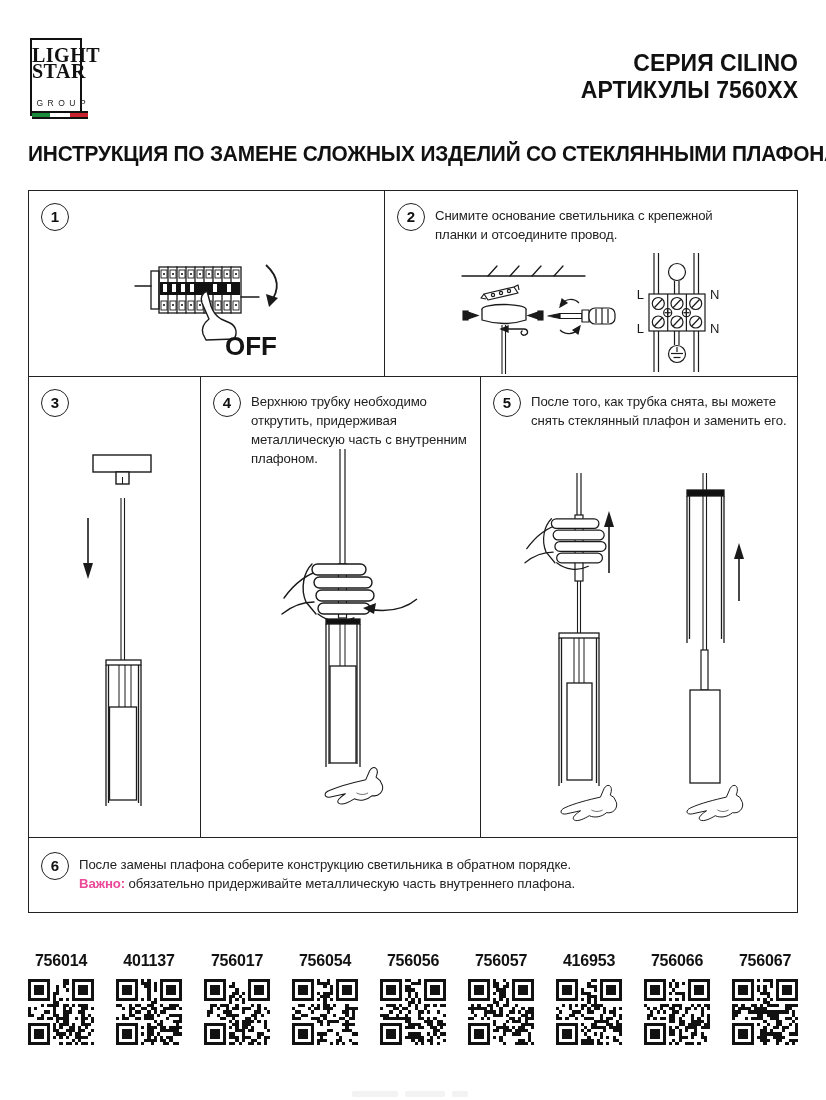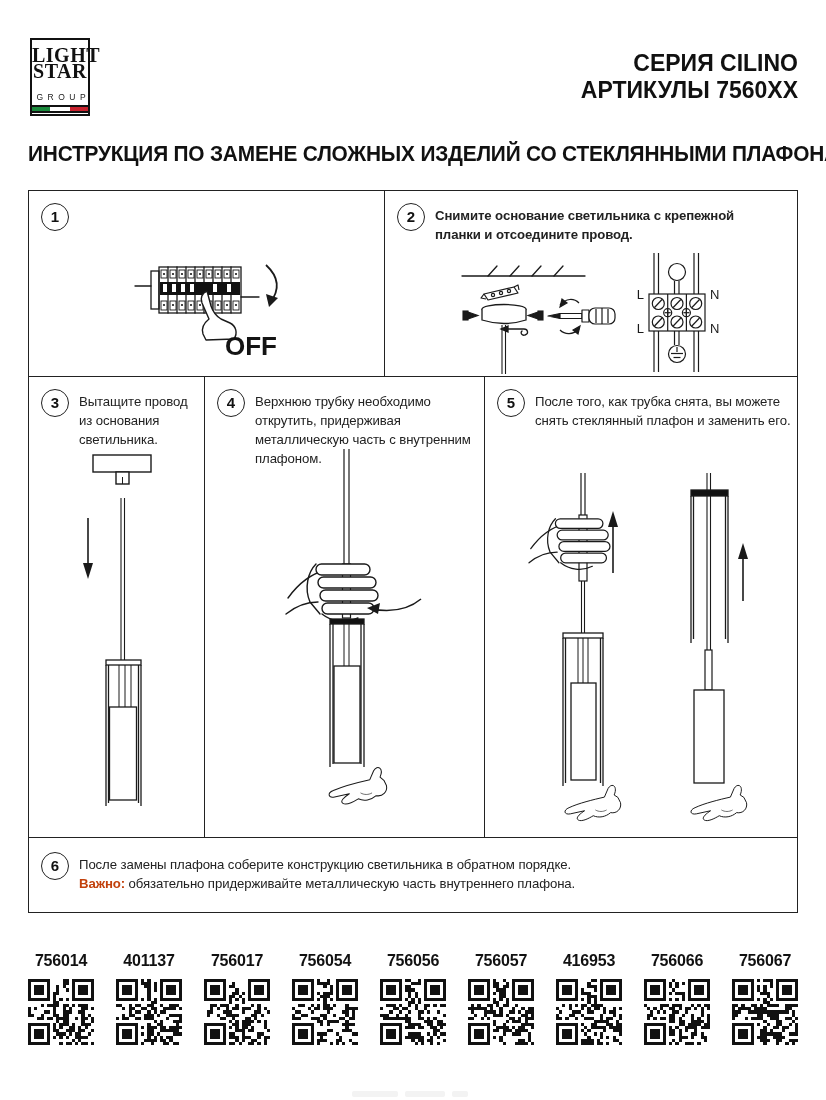--- a/index.html
+++ b/index.html
@@ -1,23 +1,23 @@
 <!DOCTYPE html>
 <html><head>
 <meta charset="utf-8">
 <style>
   html,body{margin:0;padding:0;background:#fff;}
   .page{position:relative;width:826px;height:1100px;background:#fff;overflow:hidden;
         font-family:"Liberation Sans",sans-serif;color:#1a1a1a;}
   
-  .logo-box{position:absolute;left:30px;top:38px;width:60px;height:78px;
+  .logo-box{position:absolute;left:30px;top:38px;width:52px;height:78px;
             border:2px solid #111;box-sizing:border-box;text-align:center;padding-top:7px;}
   .logo-word{font-family:"Liberation Serif",serif;font-weight:bold;font-size:20px;
              line-height:0.82;letter-spacing:0.5px;color:#111;}
-  .logo-group{font-size:8.5px;letter-spacing:4.5px;color:#222;margin-top:12px;text-indent:4.5px;}
+  .logo-group{font-size:8.5px;letter-spacing:4.5px;color:#222;margin-top:18px;text-indent:4.5px;}
   .logo-flag{margin:3px auto 0;width:56px;height:8px;border-top:2px solid #111;border-bottom:2px solid #111;
              background:linear-gradient(to right,#1a8a3c 0 33%,#ffffff 33% 67%,#c8222e 67% 100%);box-sizing:border-box;}
   .titles{position:absolute;right:28px;top:50px;text-align:right;font-weight:bold;
           font-size:23px;line-height:27px;color:#111;}
   .heading{position:absolute;left:28px;top:142px;font-size:21.5px;font-weight:800;
            letter-spacing:-0.2px;color:#111;transform:scaleX(0.97);transform-origin:left top;white-space:nowrap;}
   
   .grid{position:absolute;left:28px;top:190px;width:770px;}
   .row{display:flex;border:1.2px solid #222;box-sizing:border-box;background:#fff;}
   .row+.row{margin-top:-1.2px;}
@@ -25,23 +25,23 @@
   .row2{height:462px;}
   .row3{height:76px;}
   .cell{position:relative;box-sizing:border-box;height:100%;}
   .cell+.cell{border-left:1.2px solid #222;}
   .c1{width:355px;} .c2{flex:1;}
   .c3{width:175px;} .c4{width:280px;} .c5{flex:1;}
   .step-head{display:flex;align-items:flex-start;gap:10px;padding:12px 8px 0 12px;}
   .num{flex:0 0 28px;width:28px;height:28px;border:1.7px solid #222;border-radius:50%;
        box-sizing:border-box;text-align:center;font-weight:bold;font-size:15px;line-height:25px;color:#111;background:#fff;}
   .step-text{font-size:13.2px;line-height:1.44;letter-spacing:-0.1px;color:#222;padding-top:3px;}
-  .c1 .step-text{width:292px;} .c2 .step-text{width:312px;font-weight:bold;} .c3 .step-text{width:118px;}
+  .c1 .step-text{width:292px;} .c2 .step-text{width:312px;} .c3 .step-text{width:118px;}
   .c4 .step-text{width:232px;} .c5 .step-text{width:258px;}
-  .imp{color:#c2410c;font-weight:bold;}
+  .imp{color:#ec4899;font-weight:bold;}
   .illu{position:absolute;}
   svg text{font-family:"Liberation Sans",sans-serif;}
   
   .articles-row{position:absolute;left:28px;top:952px;width:770px;display:flex;justify-content:space-between;}
   .article-col{width:66px;text-align:center;}
   .article-num{display:block;font-weight:bold;font-size:16px;letter-spacing:-0.2px;color:#111;}
   .qr{width:66px;height:66px;margin-top:9px;}
   .footer-marks{position:absolute;left:352px;top:1091px;display:flex;gap:7px;}
   .footer-marks span{display:inline-block;height:6px;background:#f3f3f3;border-radius:2px;}
 </style>
@@ -266,21 +266,20 @@
           <text x="310" y="92" font-size="13" fill="#1a1a1a">N</text>
         </svg>
       </div>
     </div>
 
     <div class="row row2">
 
       <div class="cell c3">
         <div class="step-head">
           <div class="num">3</div>
-          <div class="step-text">Вытащите провод из основания светильника.</div>
         </div>
         <svg class="illu" style="left:6px;top:48px;width:162px;height:400px" viewBox="0 0 162 400">
           <g fill="#fff" stroke="#1a1a1a" stroke-width="1.4">
             <rect x="58" y="30" width="58" height="17"></rect>
             <rect x="81" y="47" width="13" height="12"></rect>
             <line x1="87.5" y1="52" x2="87.5" y2="59" stroke-width="1"></line>
           </g>
           <g stroke="#1a1a1a" stroke-width="1.1">
             <line x1="86" y1="73" x2="86" y2="235"></line>
               <line x1="89.5" y1="73" x2="89.5" y2="235"></line>

